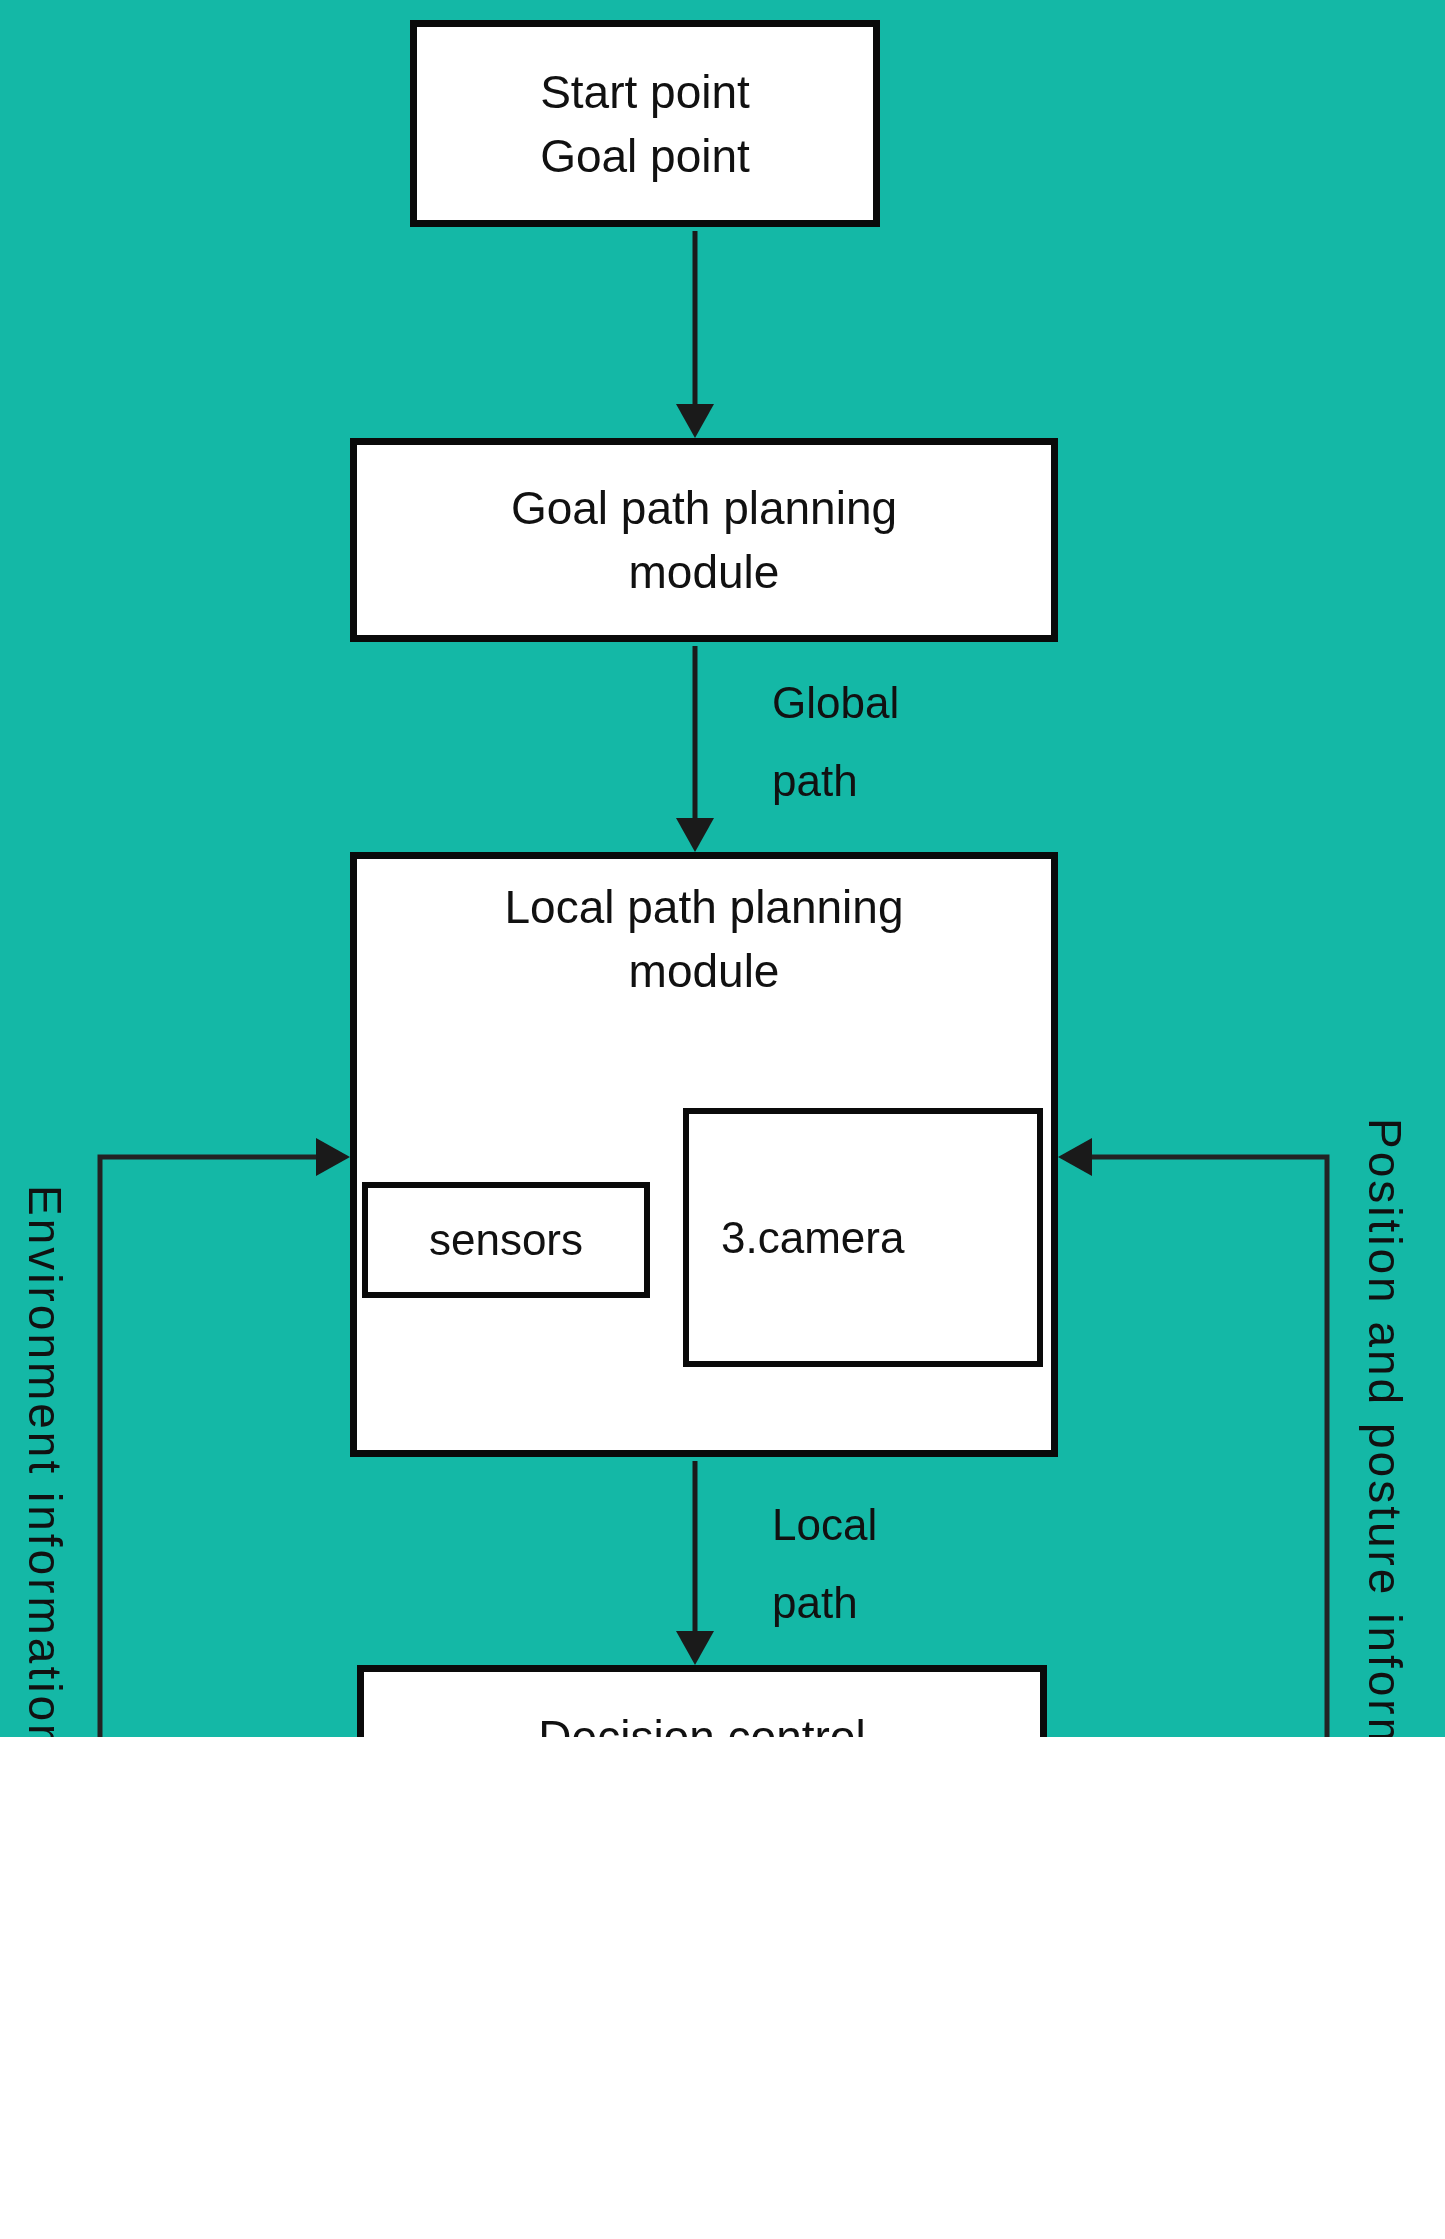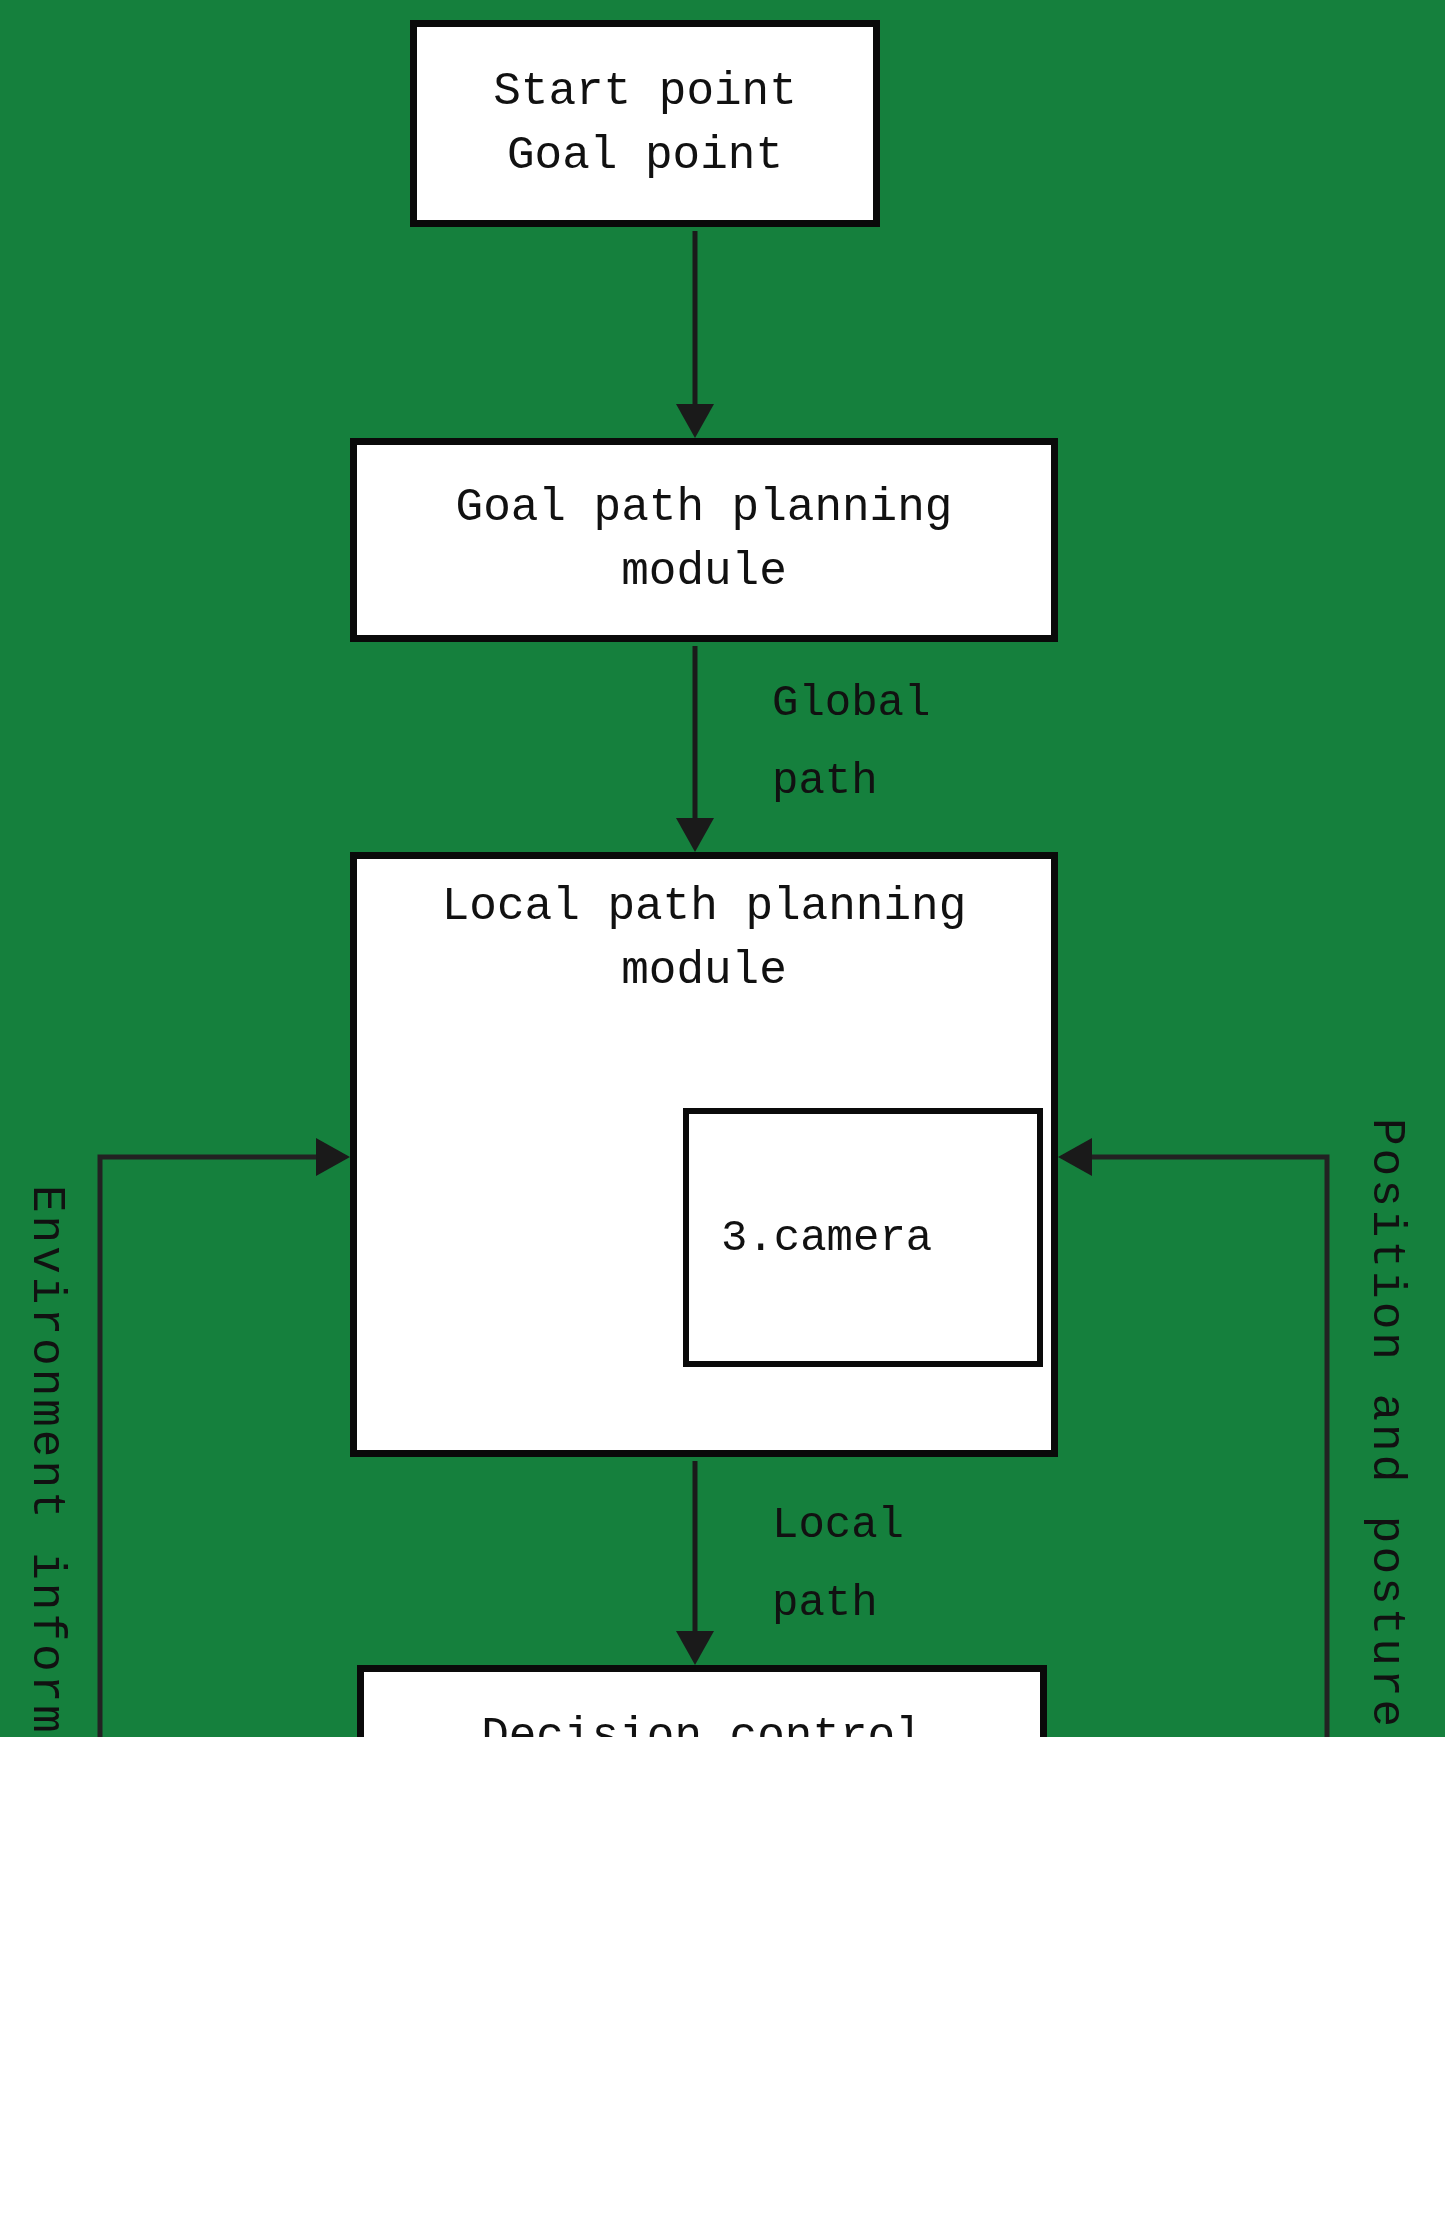--- a/index.html
+++ b/index.html
@@ -4,22 +4,22 @@
 <style>
   html, body {
     margin: 0;
     padding: 0;
     background: #ffffff;
   }
   .stage {
     position: relative;
     width: 1445px;
     height: 1737px;
-    background: #15803d;
-    font-family: Liberation Mono, monospace;
+    background: #14b8a6;
+    font-family: Liberation Sans, sans-serif;
     color: #111111;
     overflow: hidden;
   }
   .connector-layer {
     position: absolute;
     left: 0;
     top: 0;
     width: 1445px;
     height: 2239px;
   }
@@ -144,20 +144,23 @@
   </div>
 
   <div class="edge-label l-global">Global
 path</div>
 
   <div class="box box-local b-local">
     <div class="box-label">Local path planning
 module</div>
   </div>
 
+  <div class="box box-inner b-sensors">
+    <div class="box-label" style="font-size:44px;">sensors</div>
+  </div>
 
   <div class="sensor-list b-lidar">
     <div class="line">3.camera</div>
   </div>
 
   <div class="edge-label l-local">Local
 path</div>
 
   <div class="box b-decision">
     <div class="box-label">Decision control

